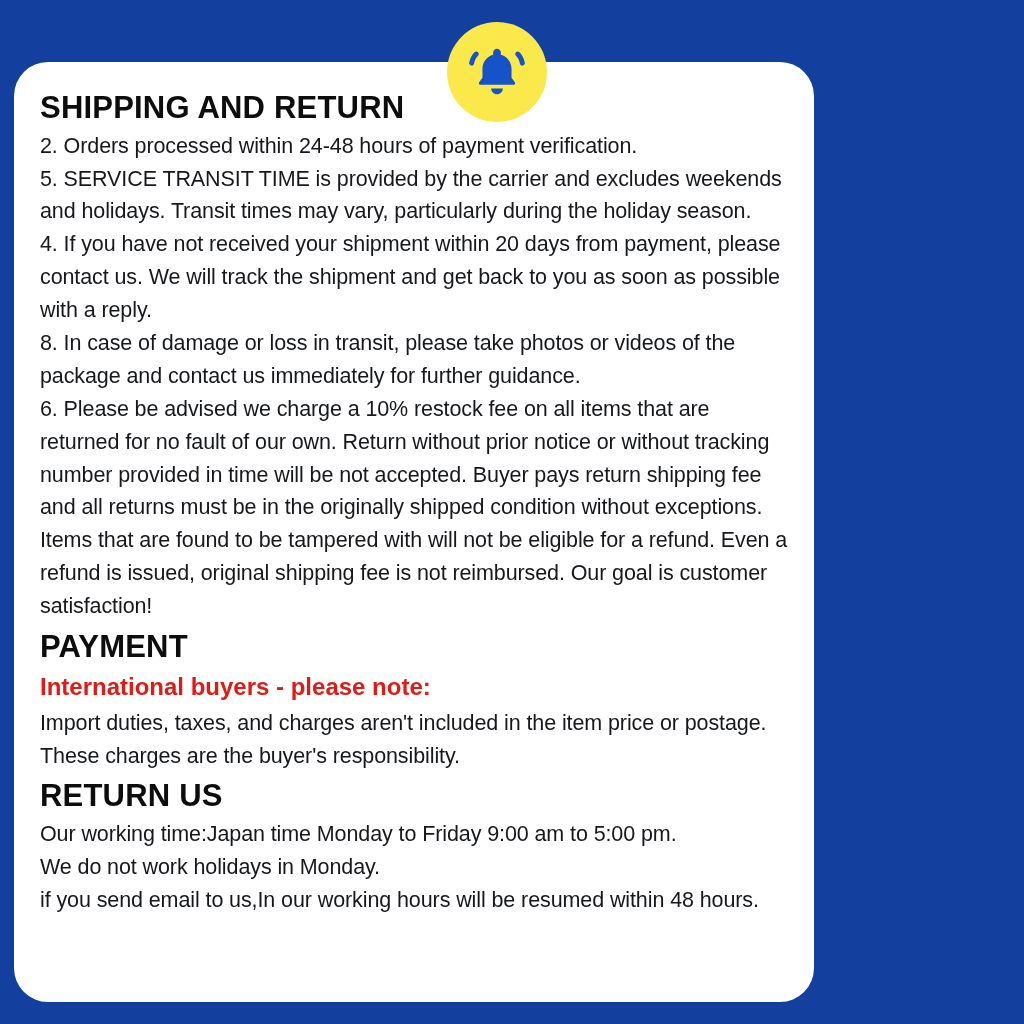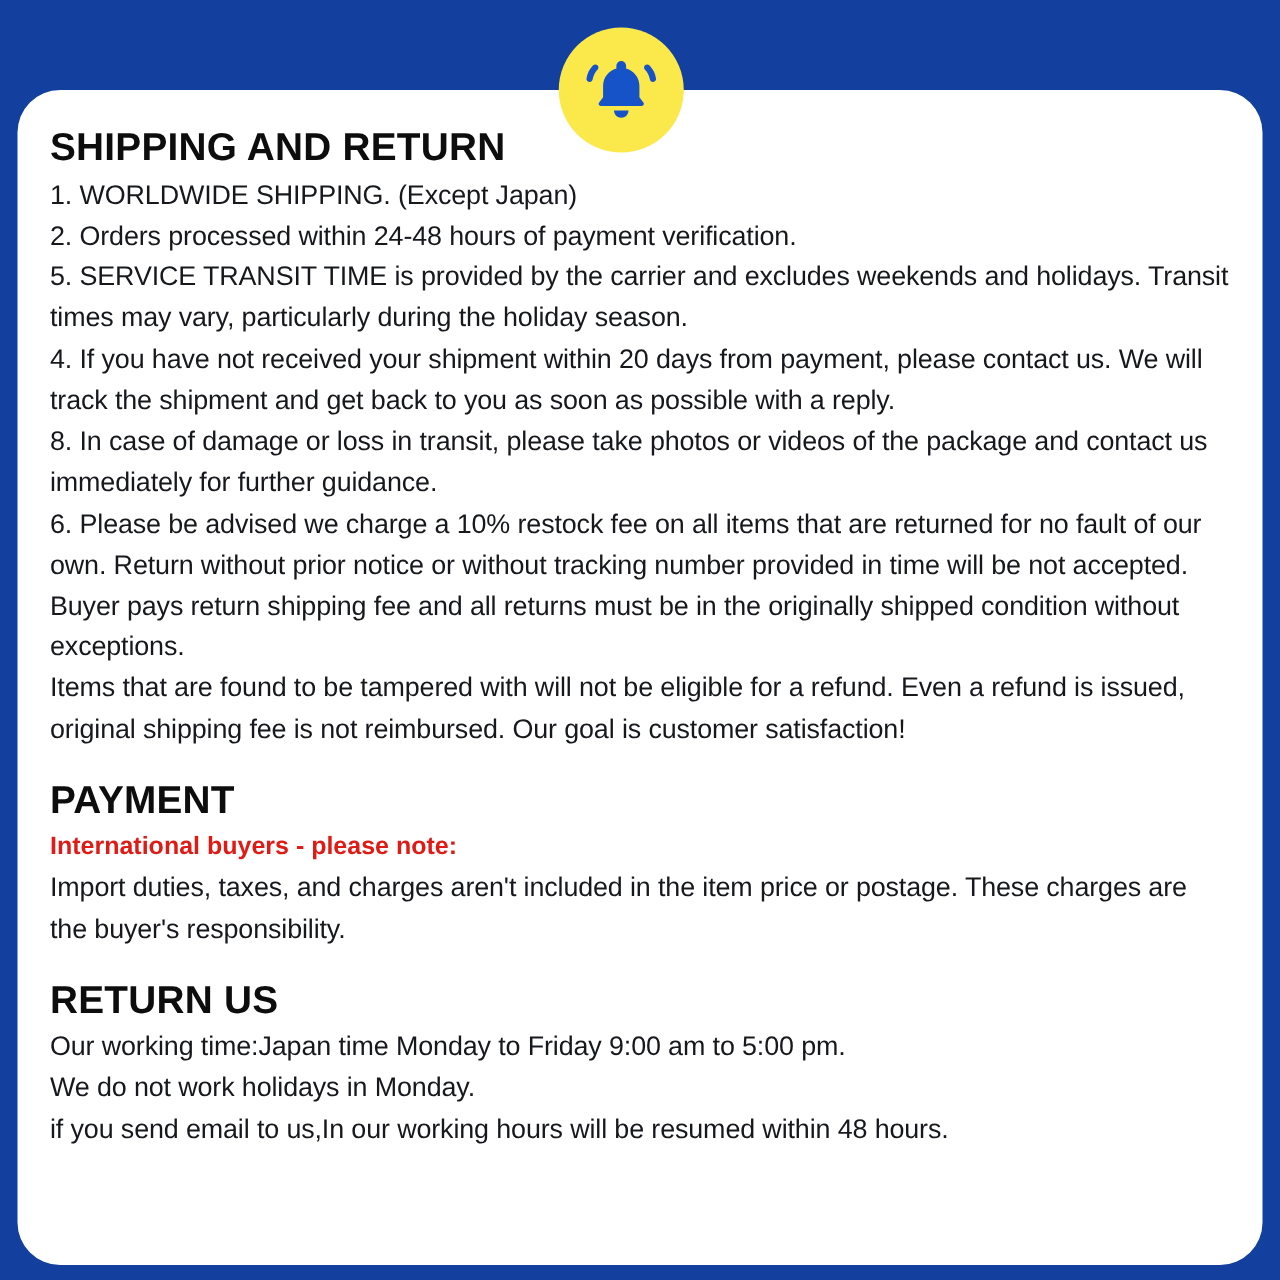--- a/index.html
+++ b/index.html
@@ -16,22 +16,22 @@
   .page {
     position: relative;
     width: 1024px;
     height: 1024px;
     background: #133f9e;
     box-sizing: border-box;
   }
   .card {
     position: absolute;
     left: 14px;
-    top: 72px;
-    width: 996px;
+    top: 62px;
+    width: 800px;
     height: 940px;
     background: #ffffff;
     border-radius: 34px;
     box-sizing: border-box;
     padding: 18px 26px 0 26px;
   }
   .bell-badge {
     position: absolute;
     left: 447px;
     top: 22px;
@@ -49,31 +49,31 @@
   }
   h1.section-title {
     font-size: 31px;
     font-weight: bold;
     color: #0d0d0d;
     margin: 10px 0 4px 0;
     letter-spacing: 0.2px;
     line-height: 1.15;
   }
   h1.section-title.tight {
-    margin-top: 22px;
+    margin-top: 6px;
   }
   p.line {
     font-size: 21.5px;
     color: #16181c;
     margin: 0;
     line-height: 1.53;
     letter-spacing: -0.1px;
   }
   .note-red {
-    font-size: 20px;
+    font-size: 24px;
     font-weight: bold;
     color: #e01b16;
     margin: 2px 0 2px 0;
     line-height: 1.5;
   }
   .block {
     margin-bottom: 2px;
   }
 </style>
 </head>
@@ -91,21 +91,20 @@
           <path d="M51.6 11.6c1-1 2.6-1 3.6 0 3 3 4.9 6.8 5.5 10.9.2 1.4-.8 2.7-2.2 2.9-1.4.2-2.7-.8-2.9-2.2-.5-3-1.8-5.7-4-7.9-1-1-1-2.7 0-3.7z"></path>
         </g>
       </svg>
     </span>
   </div>
 
   <div class="card">
 
     <h1 class="section-title">SHIPPING AND RETURN</h1>
     <div class="block">
-      <p class="line">1. WORLDWIDE SHIPPING. (Except Japan)</p>
       <p class="line">2. Orders processed within 24-48 hours of payment verification.</p>
       <p class="line">5. SERVICE TRANSIT TIME is provided by the carrier and excludes weekends and holidays. Transit times may vary, particularly during the holiday season.</p>
       <p class="line">4. If you have not received your shipment within 20 days from payment, please contact us. We will track the shipment and get back to you as soon as possible with a reply.</p>
       <p class="line">8. In case of damage or loss in transit, please take photos or videos of the package and contact us immediately for further guidance.</p>
       <p class="line">6. Please be advised we charge a 10% restock fee on all items that are returned for no fault of our own. Return without prior notice or without tracking number provided in time will be not accepted. Buyer pays return shipping fee and all returns must be in the originally shipped condition without exceptions.</p>
       <p class="line">Items that are found to be tampered with will not be eligible for a refund. Even a refund is issued, original shipping fee is not reimbursed. Our goal is customer satisfaction!</p>
     </div>
 
     <h1 class="section-title tight">PAYMENT</h1>
     <p class="note-red">International buyers - please note:</p>

